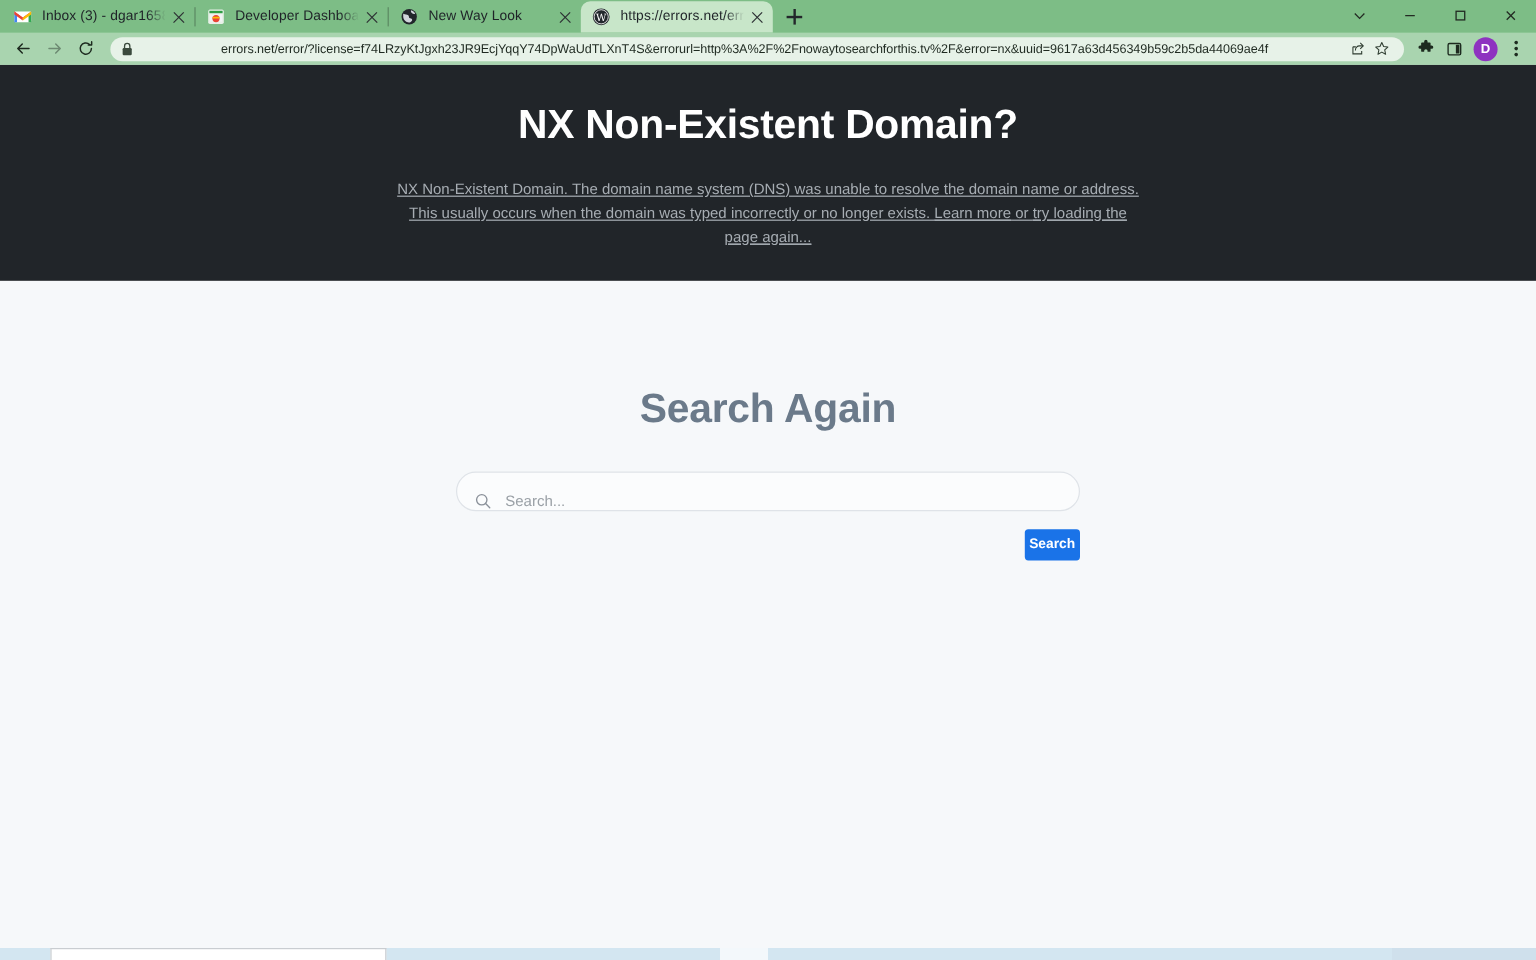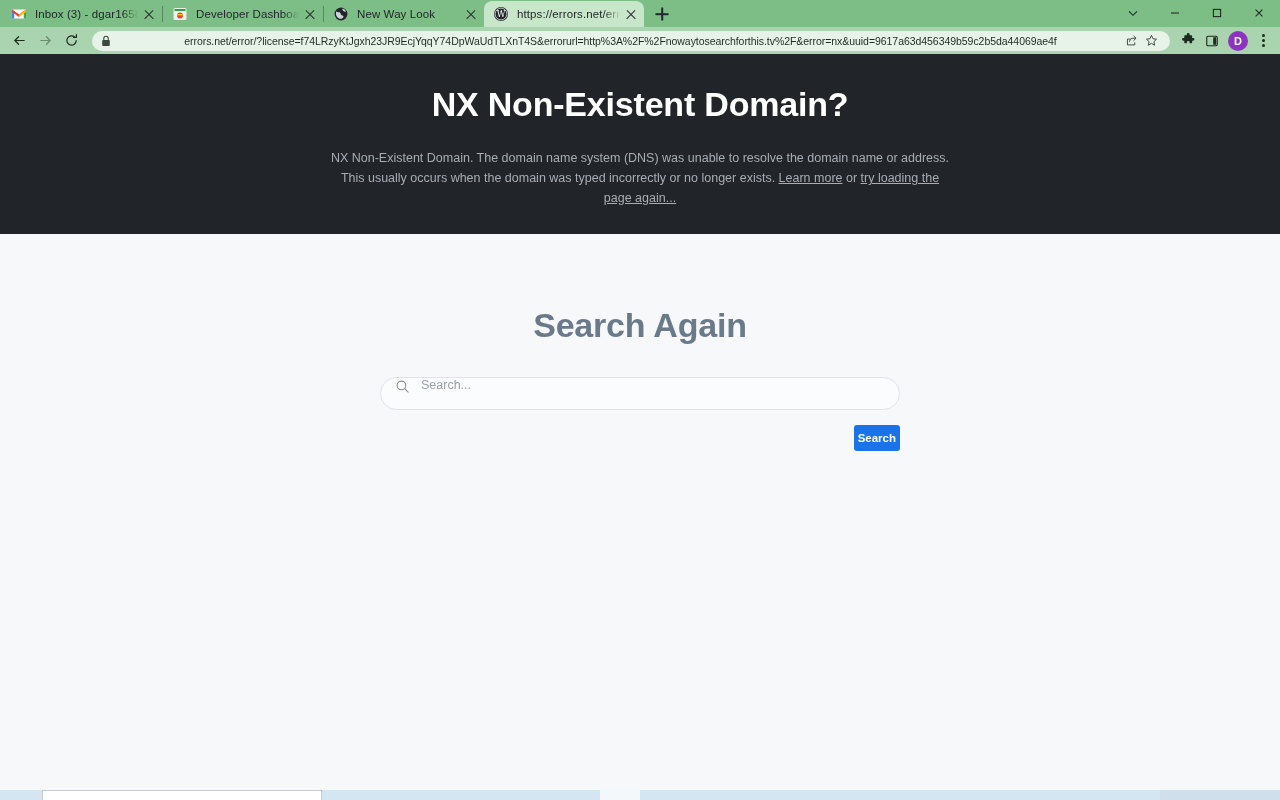--- a/index.html
+++ b/index.html
@@ -237,51 +237,52 @@
     color: #8b9196;
     line-height: 18px;
   }
   .error-desc {
     margin: 22px auto 0;
     width: 625px;
     font-size: 12.5px;
     line-height: 20px;
     color: #a7adb3;
     text-align: center;
+    text-decoration: underline;
   }
   .error-desc a {
     color: #a7adb3;
     text-decoration: underline;
   }
 
   .search-section {
     text-align: center;
     padding-top: 72px;
   }
   .search-heading {
-    margin: 0;
+    margin: 16px;
     font-size: 34px;
     font-weight: bold;
     color: #6b7a8a;
     letter-spacing: -0.2px;
   }
   .search-wrap {
     width: 520px;
     margin: 32px auto 0;
     position: relative;
   }
   .search-field {
     width: 520px;
     height: 33px;
     box-sizing: border-box;
     border: 1px solid #dfe3e8;
     border-radius: 17px;
     background: #fbfcfd;
     display: flex;
-    align-items: flex-start;
+    align-items: flex-end;
     padding: 0 14px;
   }
   .search-icon {
     flex: 0 0 16px;
     width: 16px; height: 16px;
     color: #8a9099;
     margin-right: 10px;
     display: flex; align-items: center;
   }
   .search-input {

